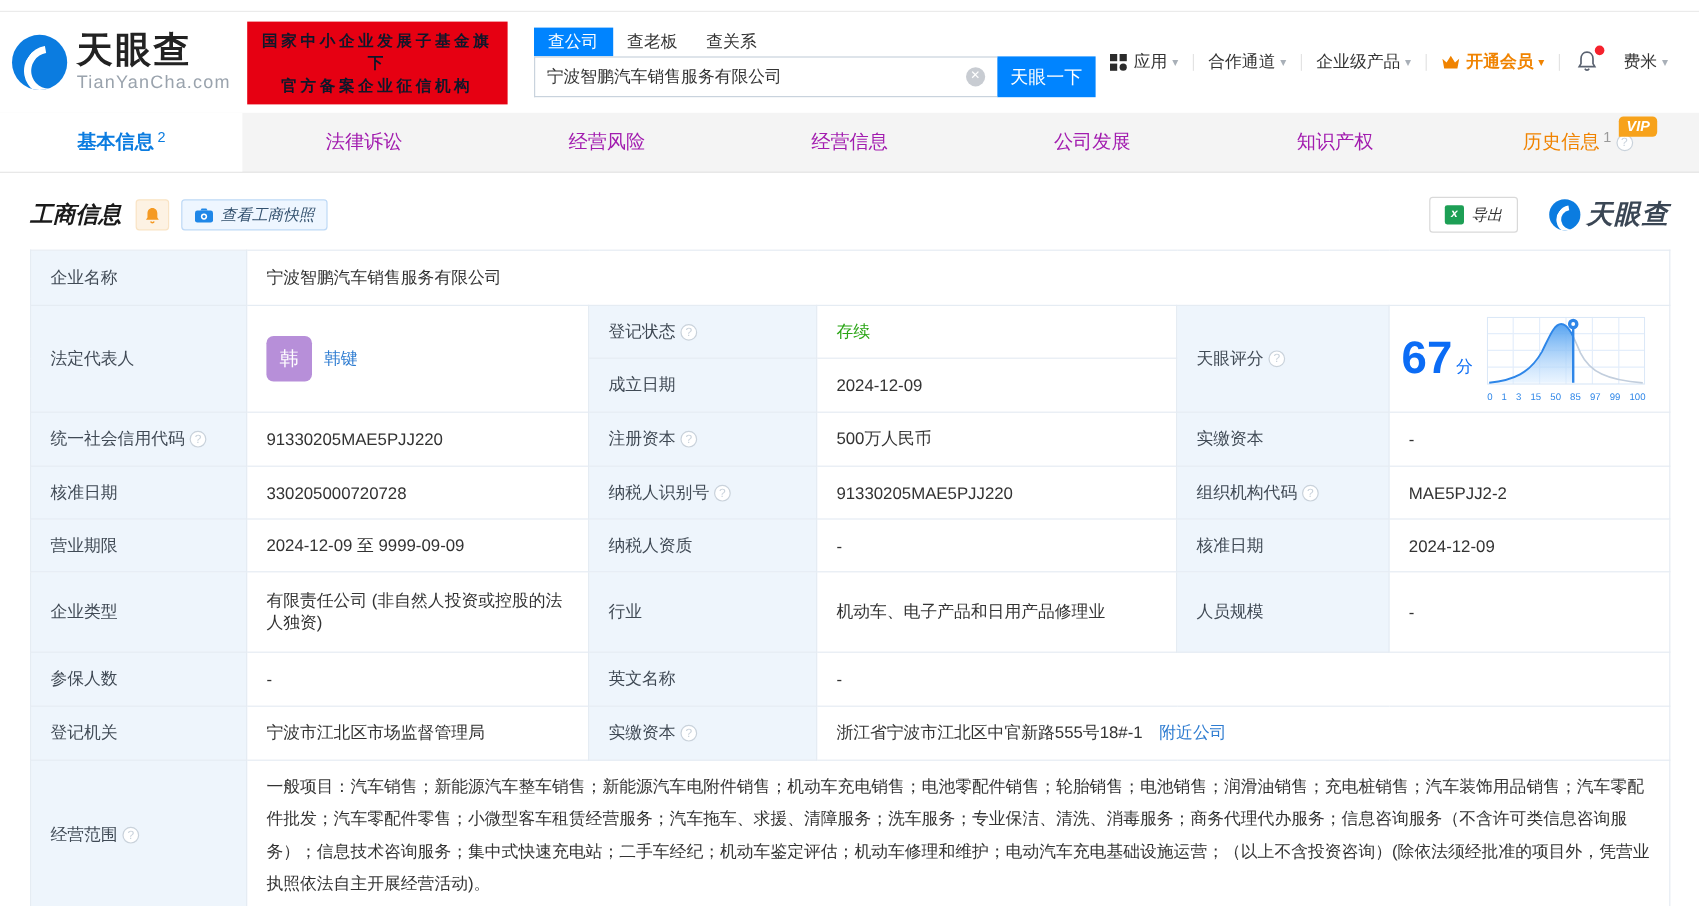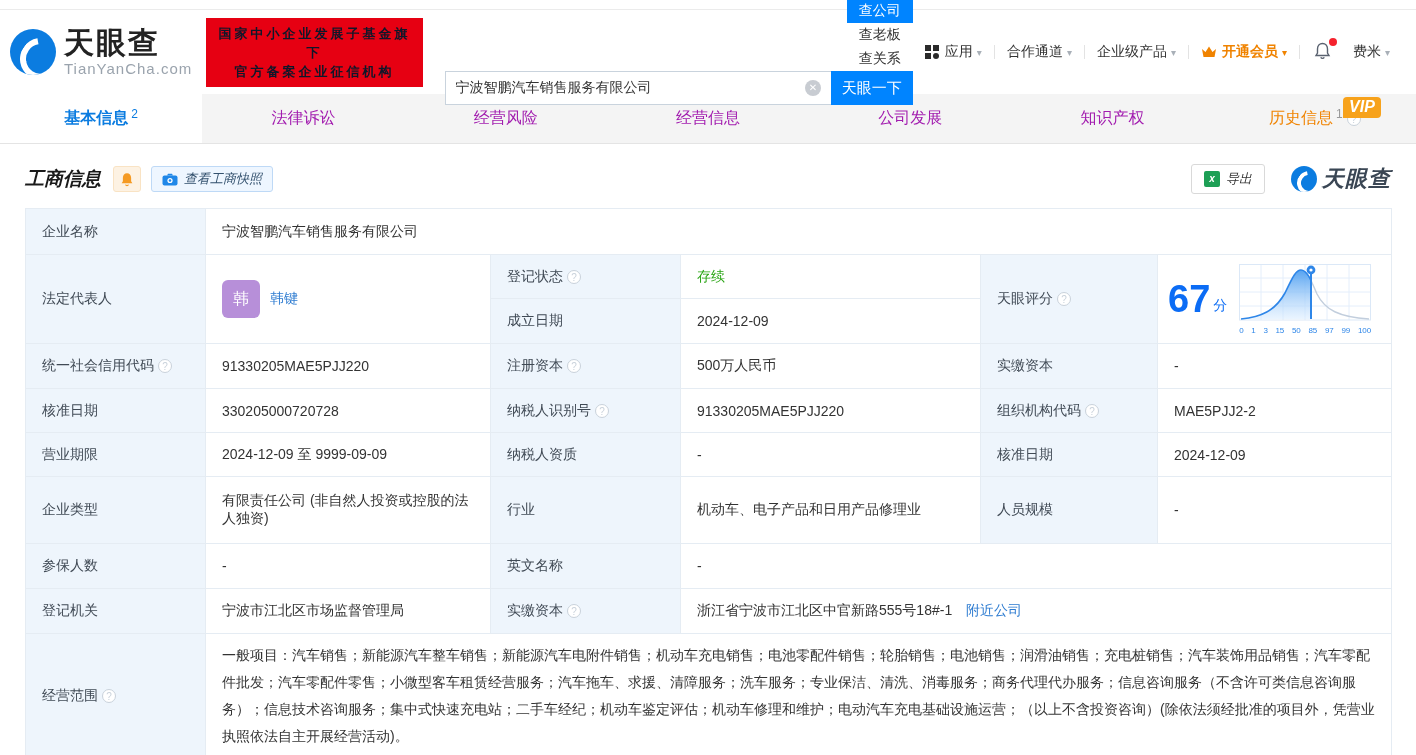--- a/index.html
+++ b/index.html
@@ -16,21 +16,21 @@
   .logo-mark::after { content:""; position:absolute; left:10px; top:9px; width:30px; height:30px; border-radius:50%;
       border:6px solid #fff; border-top-color:transparent; border-right-color:transparent; transform:rotate(35deg); }
   .logo-text { margin-left:8px; }
   .logo-cn { font-size:30px; font-weight:bold; color:#222; letter-spacing:2px; line-height:30px; }
   .logo-en { font-size:15px; color:#9aa3ad; letter-spacing:1px; margin-top:2px; }
   .gov-badge { margin-left:14px; background:#e60012; color:#0f172a; padding:6px 10px; line-height:19px;
       font-size:13px; font-weight:bold; letter-spacing:3px; text-align:center; }
 
   
   .search-block { margin-left:22px; width:496px; }
-  .search-tabs { display:flex; align-items:flex-end; font-size:14px;flex-direction:column; }
+  .search-tabs { display:flex; align-items:flex-end; font-size:14px; }
   .search-tab { padding:3px 12px; color:#333; cursor:pointer; }
   .search-tab.active { background:#0084ff; color:#fff; }
   .search-row { display:flex; margin-top:0; }
   .search-input-wrap { position:relative; flex:1; }
   .search-input { width:100%; height:34px; border:1px solid #c9d3dd; border-right:none; padding:0 34px 0 10px;
       font-size:14px; color:#333; outline:none; font-family:inherit; }
   .clear-btn { position:absolute; right:10px; top:9px; width:16px; height:16px; border-radius:50%; background:#c8ccd2;
       color:#fff; font-size:10px; line-height:16px; text-align:center; cursor:pointer; }
   .search-btn { width:82px; height:34px; background:#0084ff; color:#fff; border:none; font-size:15px; cursor:pointer; font-family:inherit; }
 
@@ -50,21 +50,21 @@
 
   
   .page-tabs { display:flex; height:50px; background:#f4f4f4; border-bottom:1px solid #e4e4e4; }
   .page-tab { flex:1; display:flex; align-items:center; justify-content:center; font-size:16px; color:#a21caf; cursor:pointer; position:relative; }
   .page-tab.active { background:#fff; color:#0b7ce0; font-weight:bold; }
   .tab-count { font-size:12px; margin-left:3px; transform:translateY(-5px); color:#0b7ce0; font-weight:normal; }
   .page-tab.history { color:#f08300; }
   .page-tab.history .tab-count { color:#999; }
   .help-circle { width:14px; height:14px; border-radius:50%; border:1px solid #c9d2db; color:#c9d2db; font-size:10px;
       line-height:13px; text-align:center; display:inline-block; margin-left:4px; background:#fff; }
-  .vip-badge { position:absolute; top:3px; right:calc(50% - 66px); background:#f7a21b; color:#fff; font-size:16px;
+  .vip-badge { position:absolute; top:3px; right:calc(50% - 66px); background:#f7a21b; color:#fff; font-size:12px;
       font-style:italic; font-weight:bold; padding:1px 6px 2px; border-radius:4px 4px 4px 0; }
 
   
   .section-head { display:flex; align-items:center; padding:20px 25px 14px;font-style:italic; }
   .section-title { font-size:19px; font-weight:bold; color:#1a1a1a; }
   .sub-bell-btn { margin-left:12px; width:28px; height:26px; background:#fdf2e3; border:1px solid #f9e3c4; border-radius:3px;
       display:flex; align-items:center; justify-content:center; cursor:pointer; }
   .snapshot-btn { margin-left:10px; height:26px; background:#eef6ff; border:1px solid #bed9f6; border-radius:3px;
       display:flex; align-items:center; padding:0 10px; font-size:13px; color:#33516e; cursor:pointer; }
   .cam-icon { margin-right:6px; display:inline-flex; }

